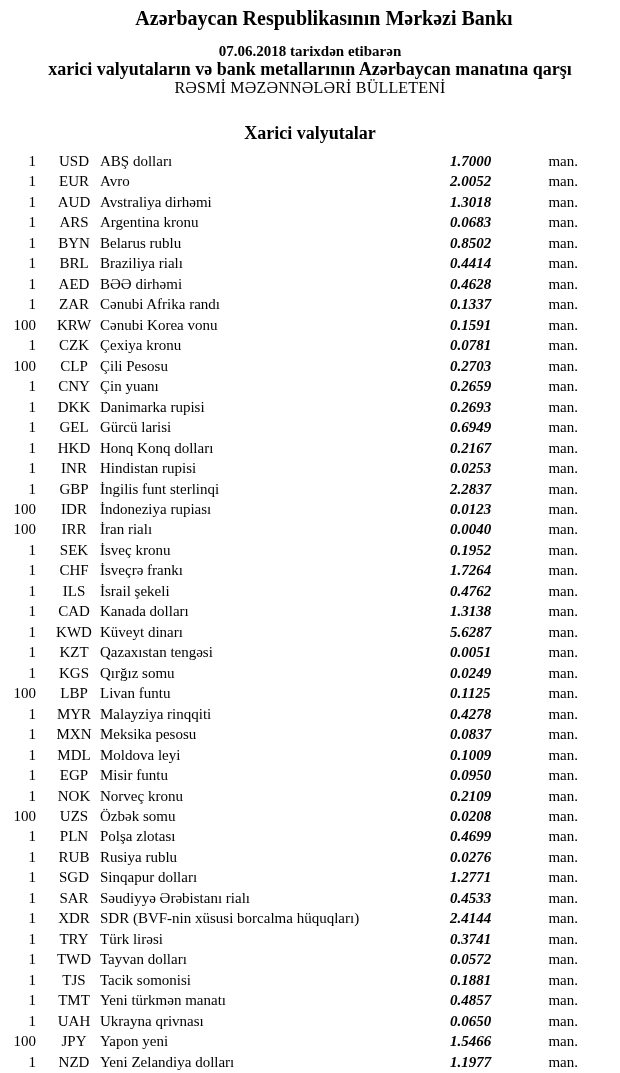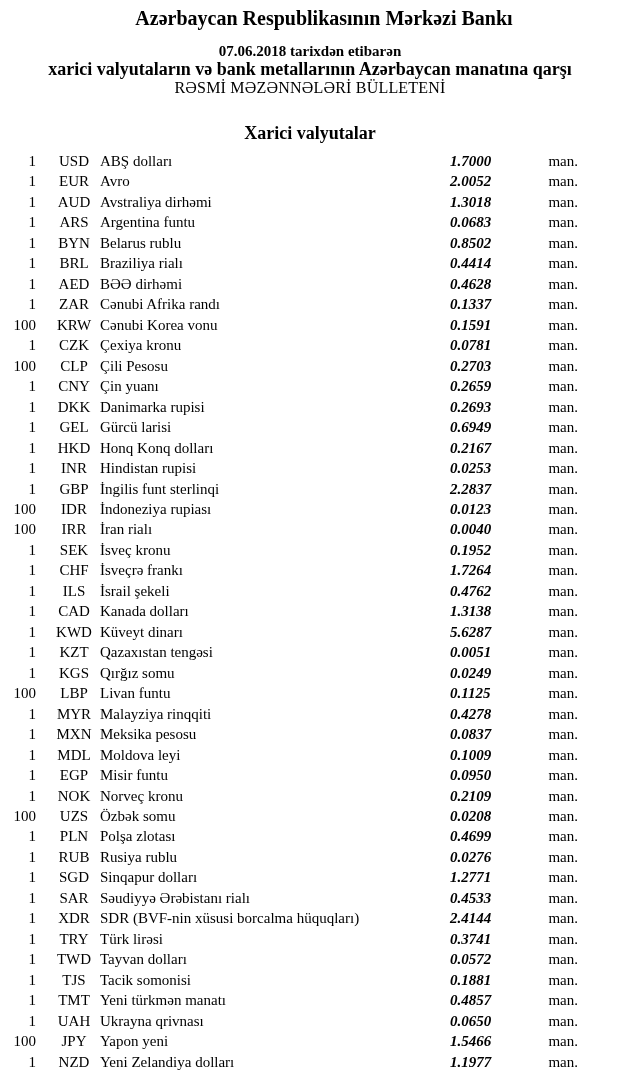--- a/index.html
+++ b/index.html
@@ -131,21 +131,21 @@
       <span class="qty-cell">1</span>
       <span class="code-cell">AUD</span>
       <span class="name-cell">Avstraliya dirhəmi</span>
       <span class="rate-cell">1.3018</span>
       <span class="unit-cell">man.</span>
     </div>
 
     <div class="rate-row">
       <span class="qty-cell">1</span>
       <span class="code-cell">ARS</span>
-      <span class="name-cell">Argentina funtu</span>
+      <span class="name-cell">Argentina kronu</span>
       <span class="rate-cell">0.0683</span>
       <span class="unit-cell">man.</span>
     </div>
 
     <div class="rate-row">
       <span class="qty-cell">1</span>
       <span class="code-cell">BYN</span>
       <span class="name-cell">Belarus rublu</span>
       <span class="rate-cell">0.8502</span>
       <span class="unit-cell">man.</span>

